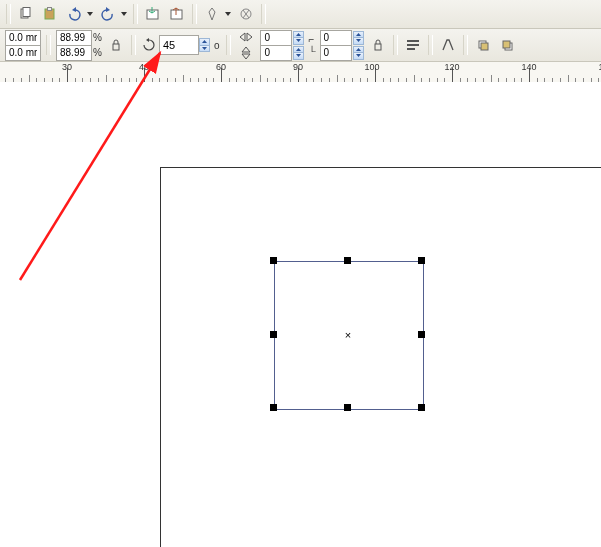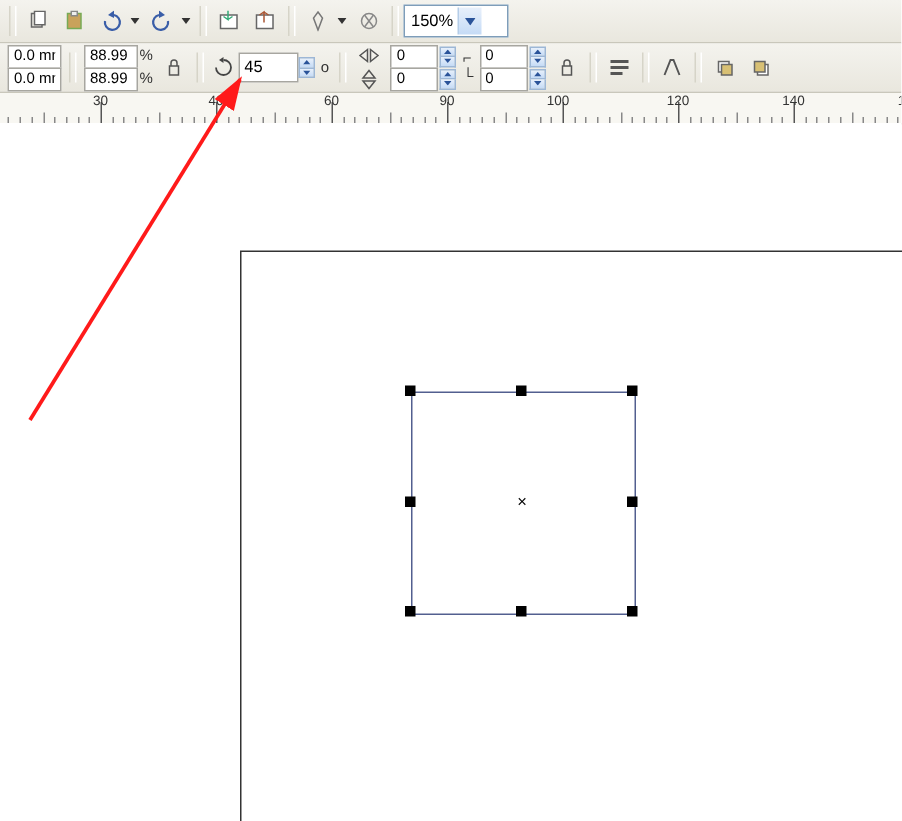--- a/index.html
+++ b/index.html
@@ -281,28 +281,20 @@
 
   <div class="tbtn">
     <svg viewBox="0 0 14 14">
         <circle cx="7" cy="7" r="5" fill="none" stroke="#888"></circle>
         <path d="M4 3 L10 11 M10 3 L4 11" stroke="#888"></path>
       </svg>
   </div>
 
   <div class="grip"></div>
 
-  <div class="combo" style="width:64px">
-    <span>150%</span>
-    <div class="cb-btn">
-      <svg viewBox="0 0 7 5">
-          <path d="M0 0 L7 0 L3.5 5 Z" fill="#2a5399"></path>
-        </svg>
-    </div>
-  </div>
 </div>
 
 <div class="toolbar tb2">
 
   <div class="stack">
     <div class="row">
       <div class="valbox">
         <input value="0.0 mm" style="">
       </div>
     </div>

